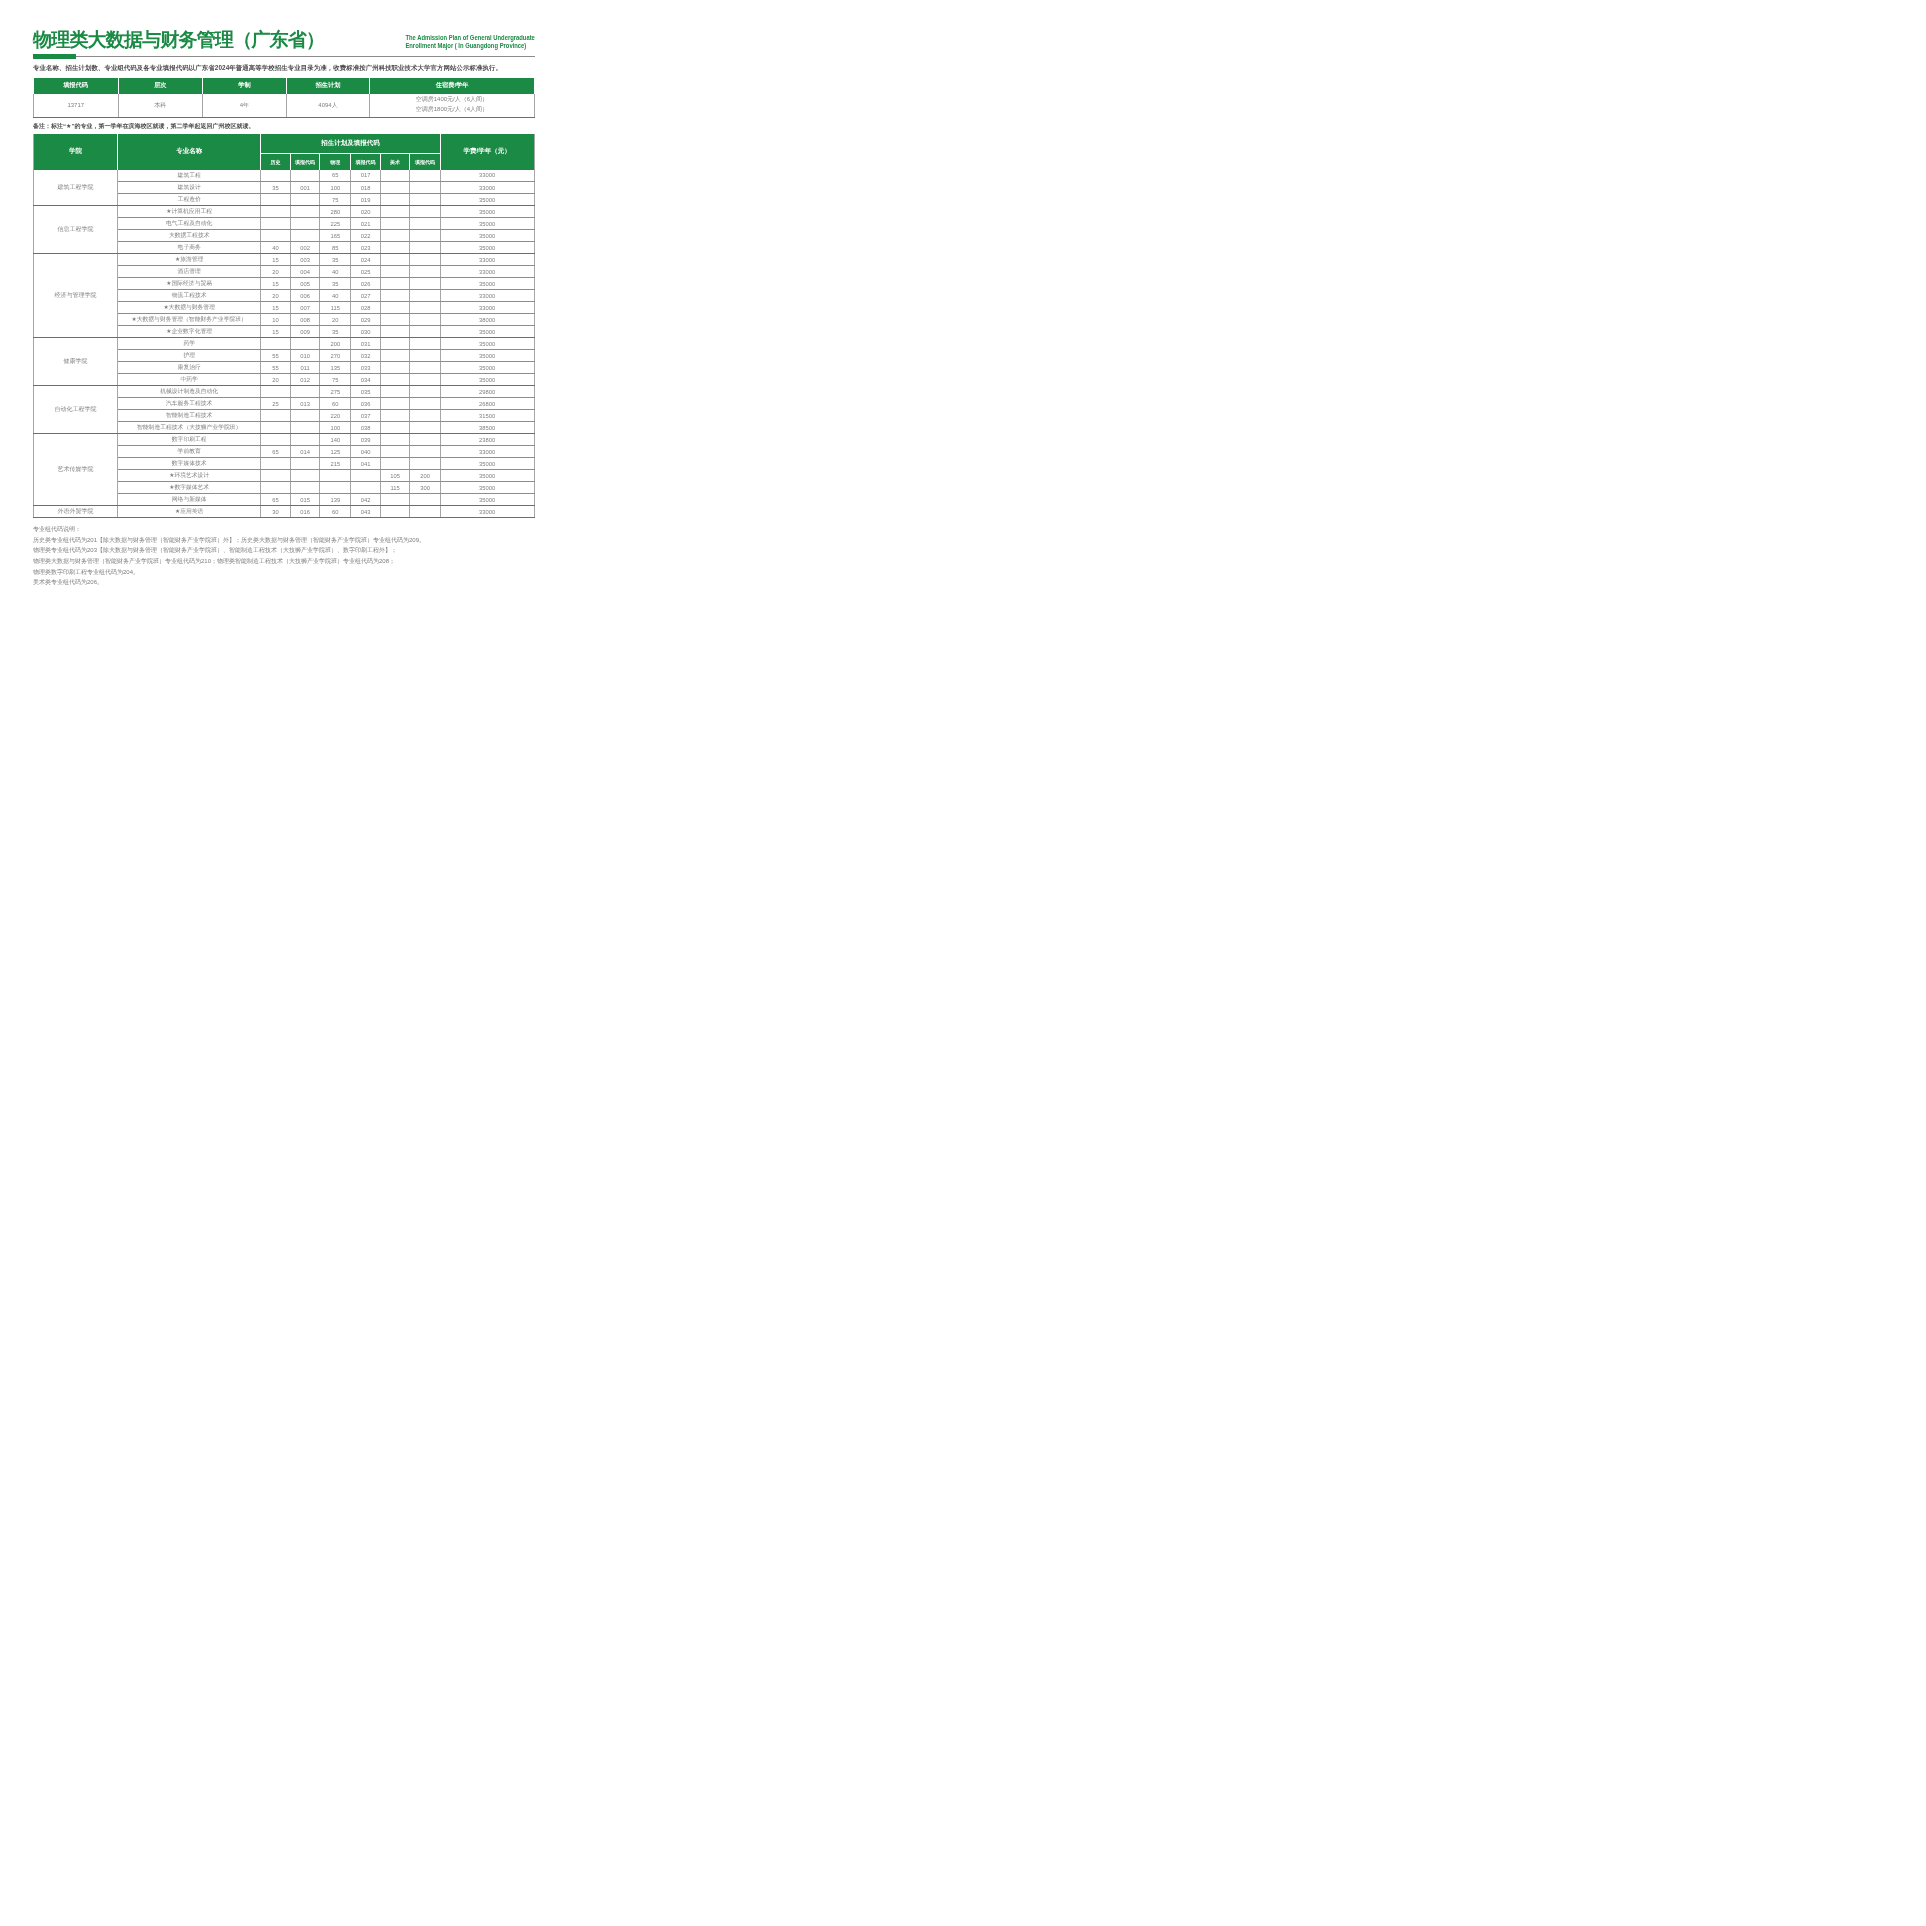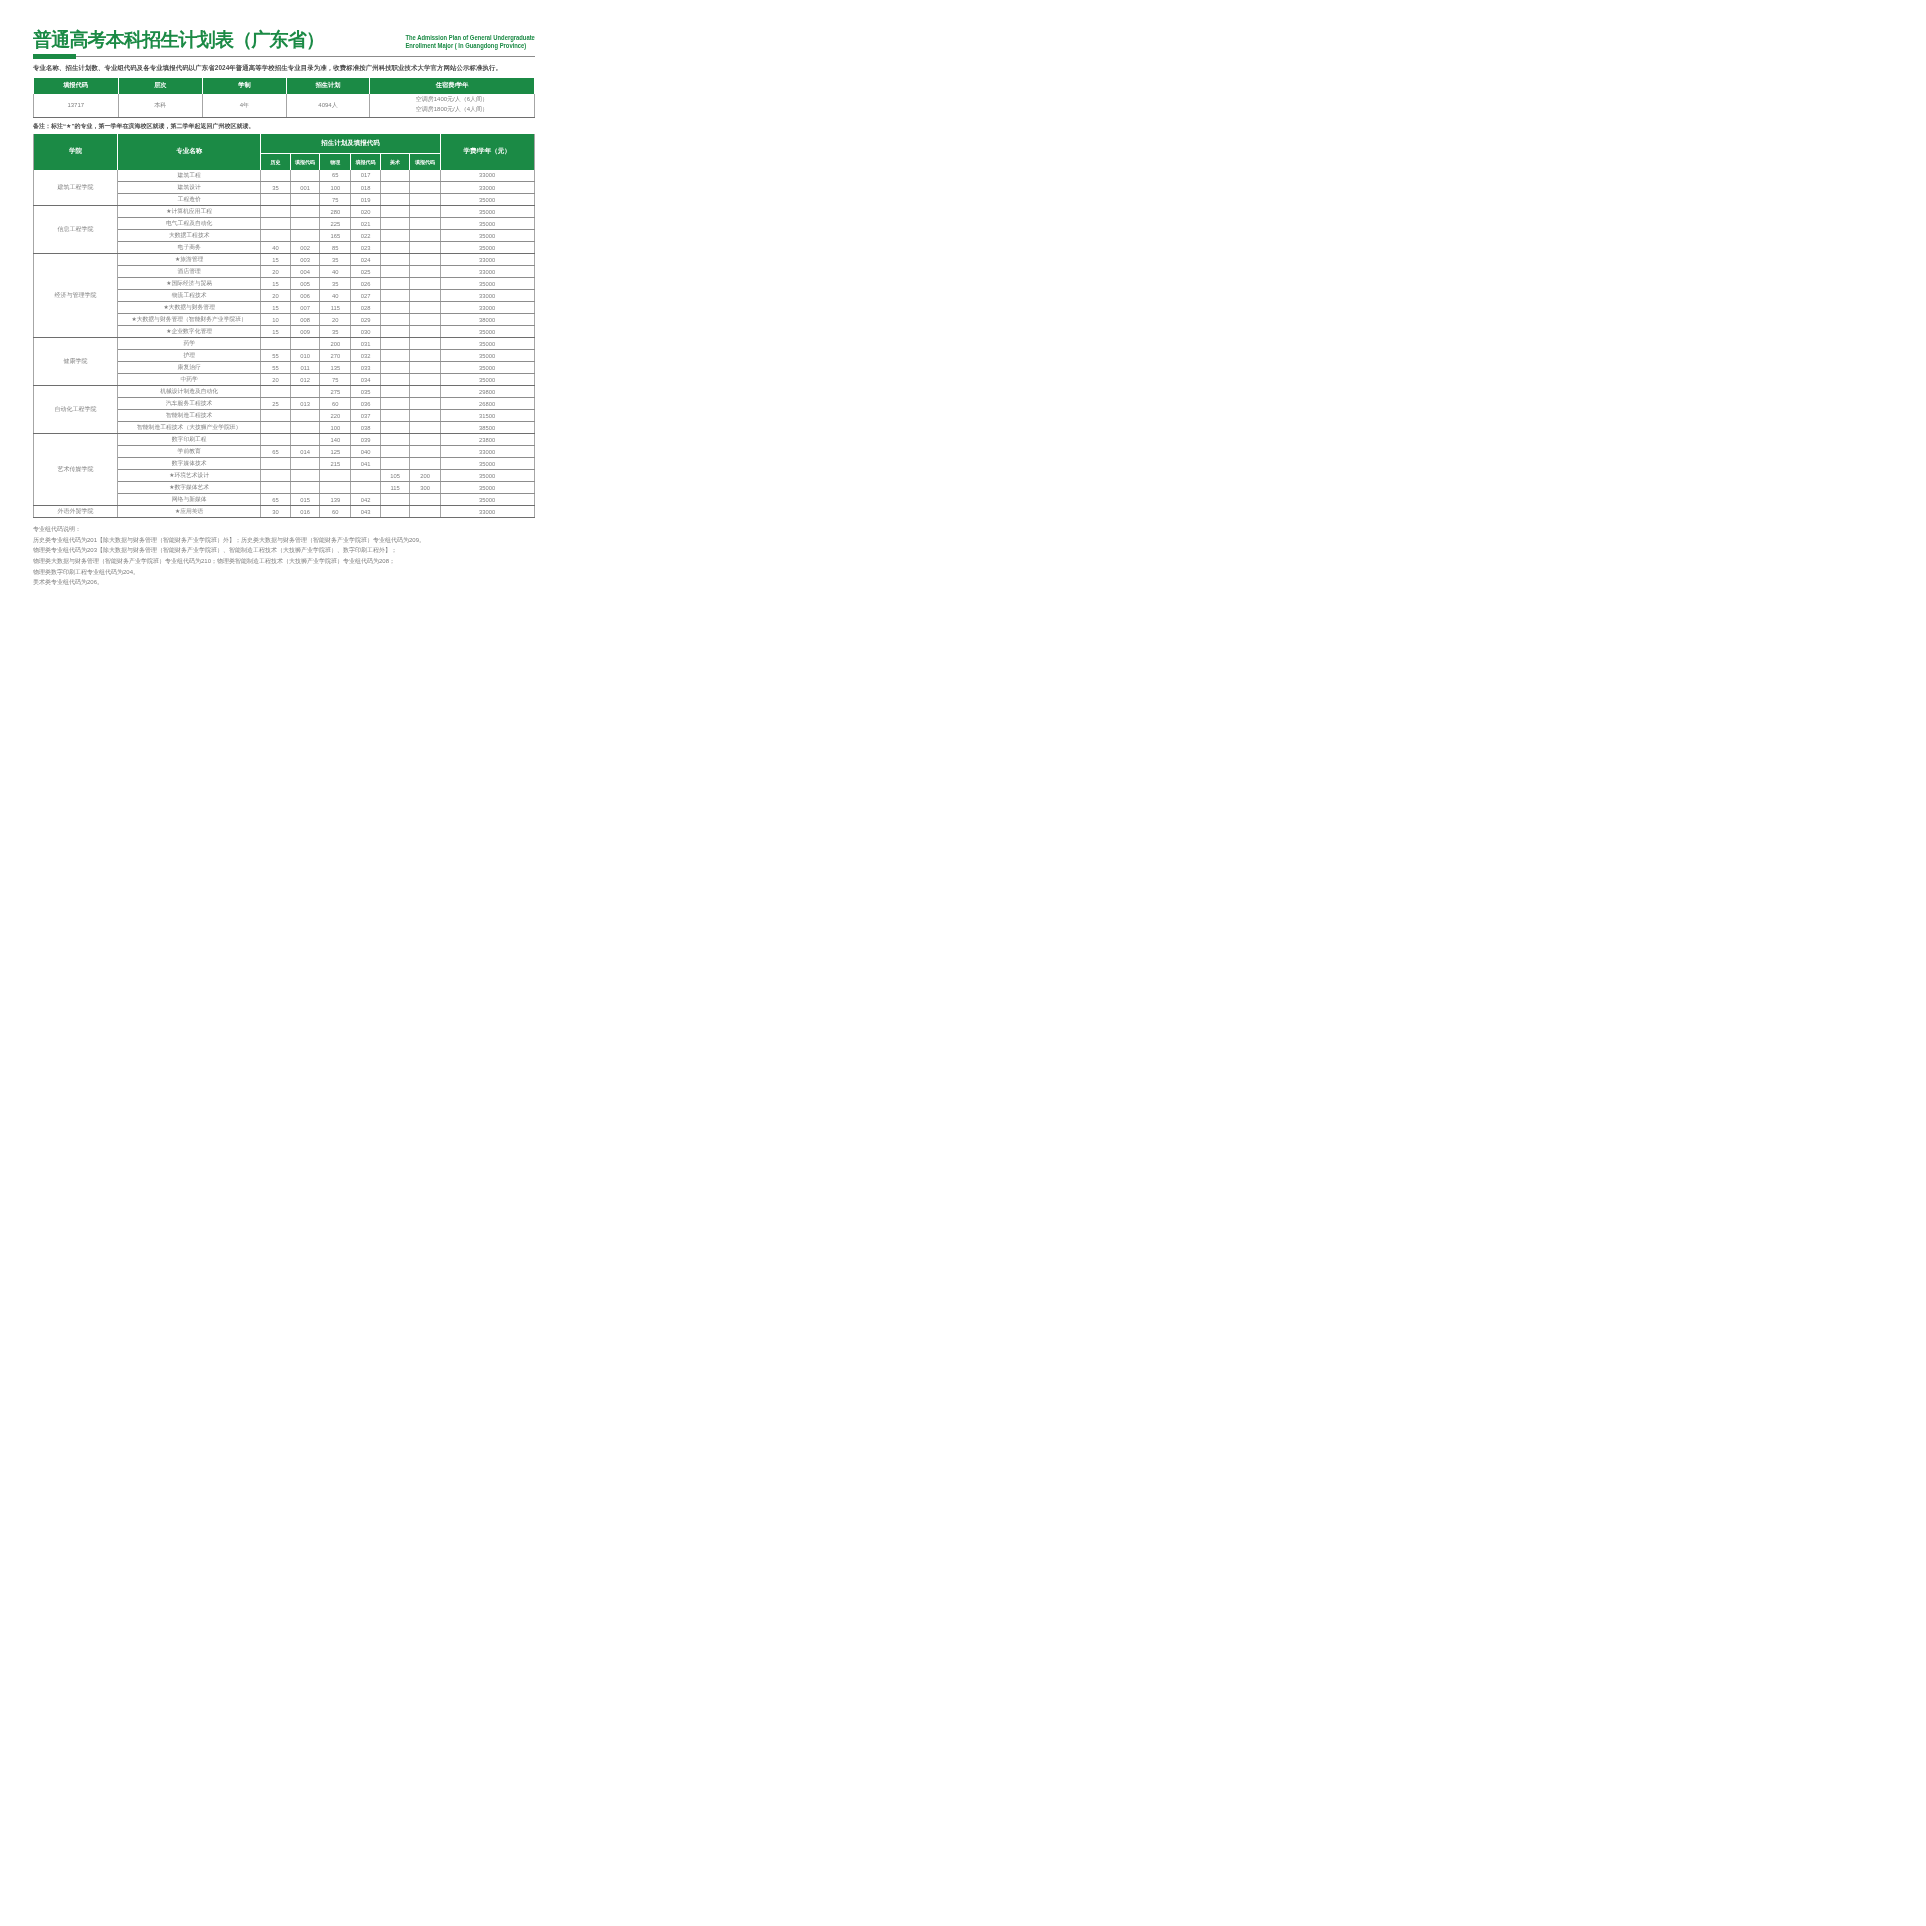--- a/index.html
+++ b/index.html
@@ -111,21 +111,21 @@
 
   
   .footnotes{margin-top:5.8px;font-size:6px;line-height:1.78;color:var(--footnote-text);font-weight:500;}
 </style>
 </head>
 <body>
 
 <div class="page">
 
   <div class="title-row">
-    <div class="title-cn">普通高考本科招生计划表（广东省）</div>
+    <div class="title-cn">物理类大数据与财务管理（广东省）</div>
     <div class="title-en">
       <div>The Admission Plan of General Undergraduate</div>
       <div>Enrollment Major ( In Guangdong Province)</div>
     </div>
   </div>
 
   <div class="divider">
     <div class="line"></div>
     <div class="bar"></div>
   </div>

